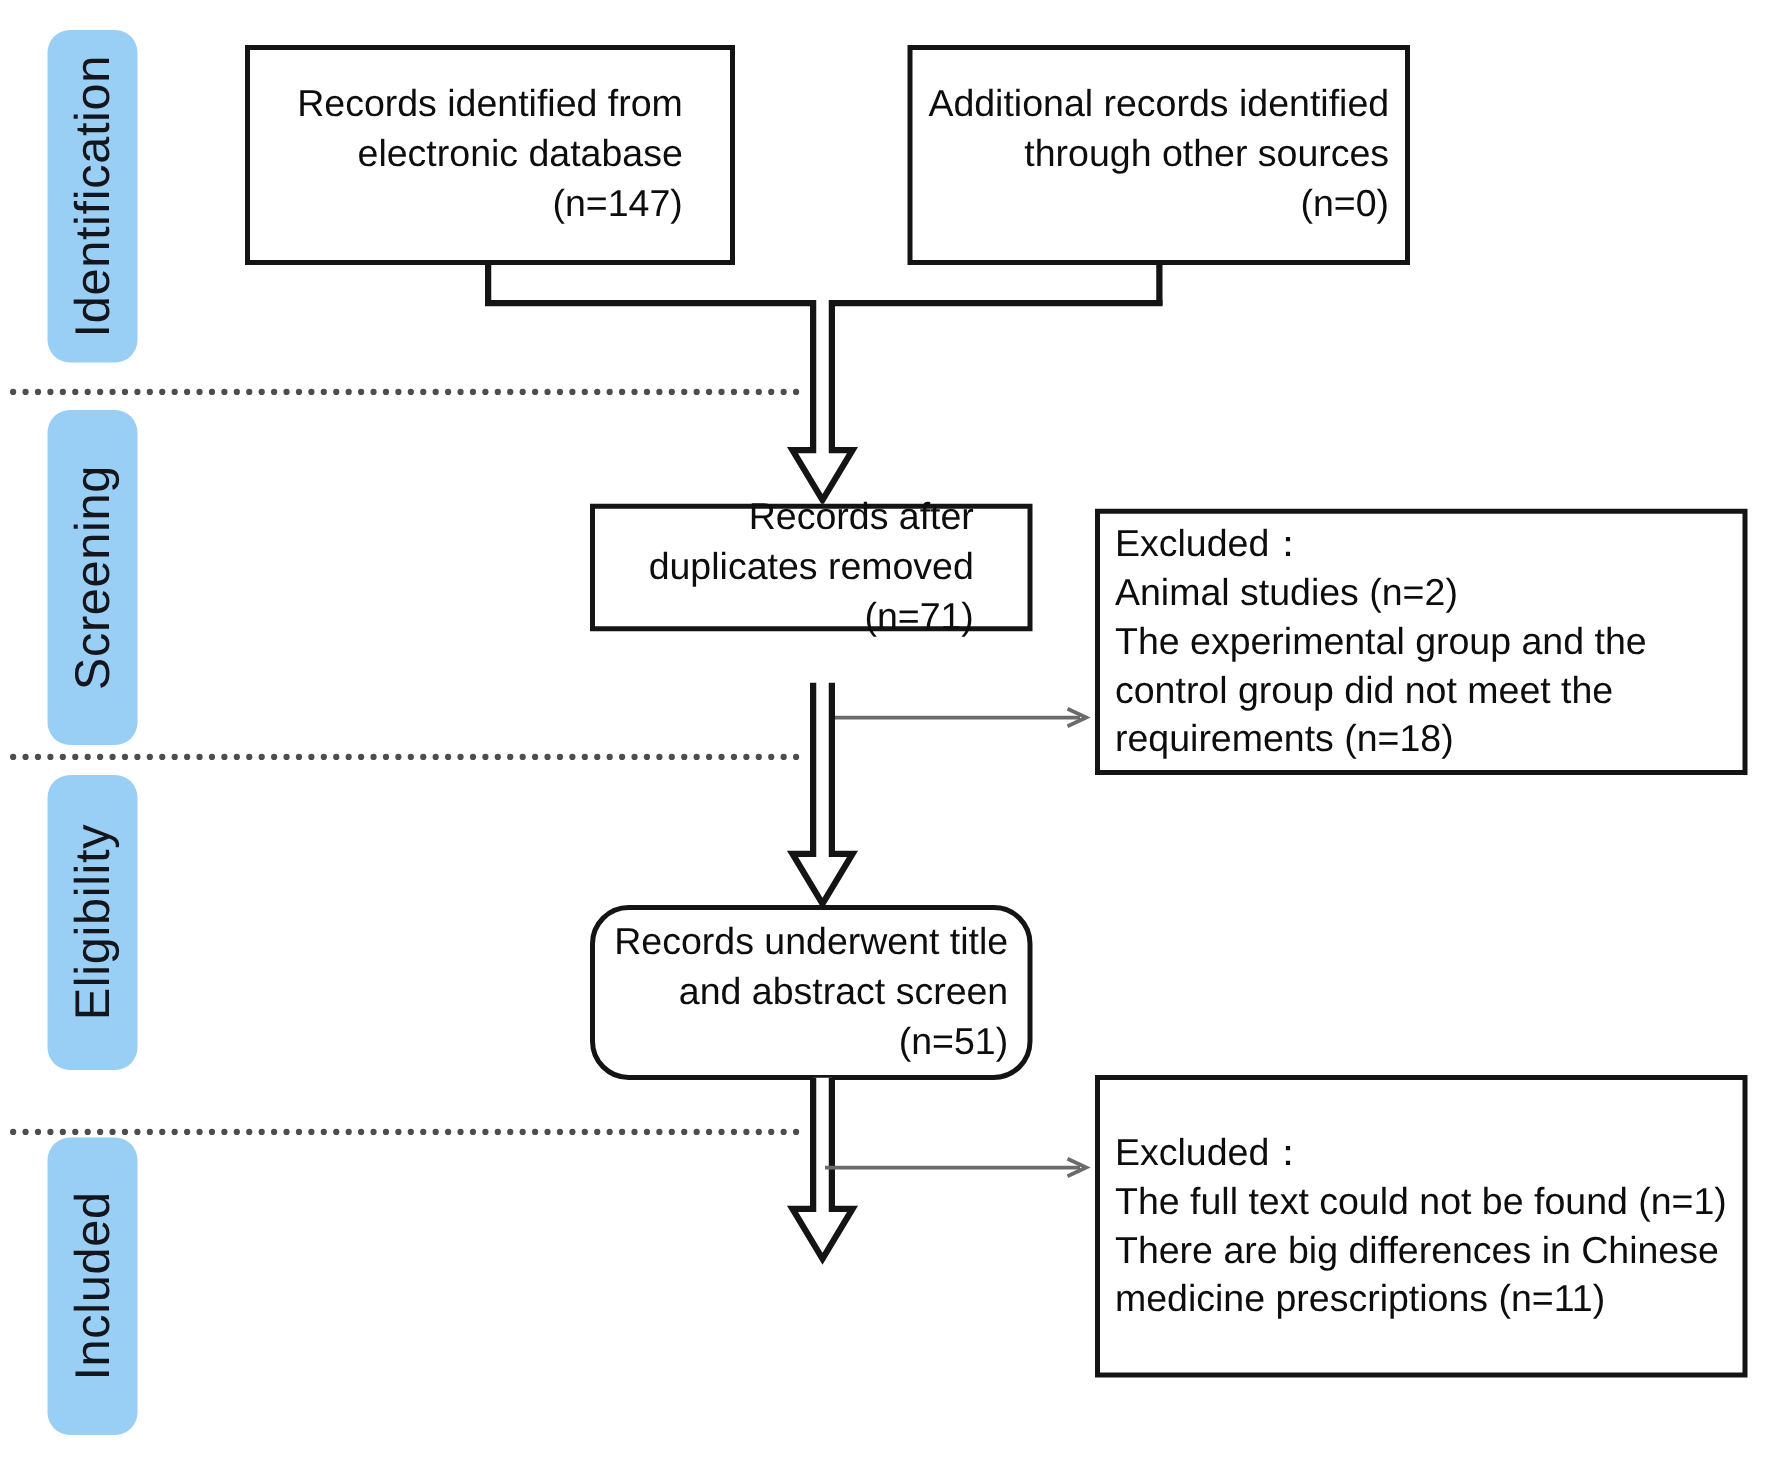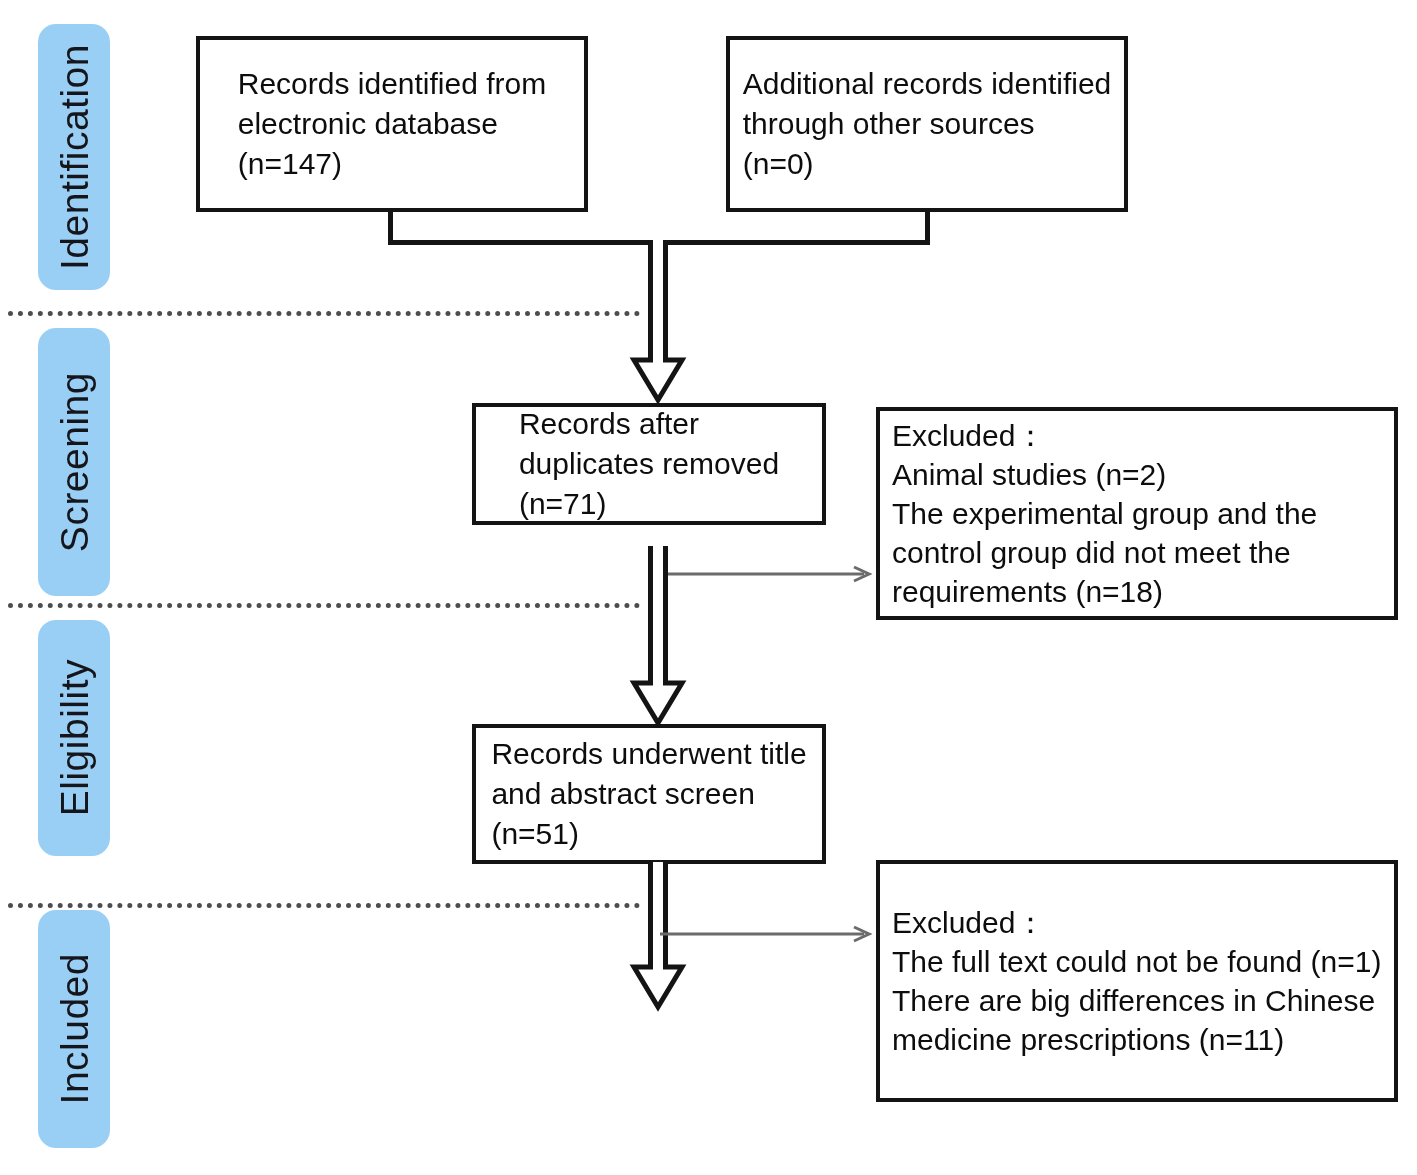--- a/index.html
+++ b/index.html
@@ -47,21 +47,21 @@
 
   
   .flow-box {
     position: absolute;
     border: 4px solid #141414;
     background: #ffffff;
     box-sizing: border-box;
     display: flex;
     align-items: center;
     justify-content: center;
-    text-align: left;
+    text-align: right;
   }
   .flow-box .box-text {
     font-size: 30px;
     line-height: 1.33;
     color: #0d0d0d;
     padding: 0 8px;
     white-space: pre-line;
   }
   .flow-box.left-align {
     justify-content: flex-start;
@@ -136,21 +136,21 @@
   <div class="vline" style="left:388px; top:210px; height:34px;"></div>
   <div class="vline" style="left:925px; top:210px; height:34px;"></div>
   <div class="hline" style="left:388px; top:240px; width:542px;"></div>
 
   <div class="block-arrow" style="left:628px; top:240px;">
     <svg width="60" height="165" viewBox="0 0 60 165">
       <path d="M22.5,0 L22.5,120 L6,120 L30,160 L54,120 L37.5,120 L37.5,0" fill="#ffffff" stroke="#141414" stroke-width="5" stroke-linejoin="miter"></path>
     </svg>
   </div>
 
-  <div class="flow-box" style="left:472px; top:403px; width:354px; height:122px;">
+  <div class="flow-box" style="left:472px; top:403px; width:354px; height:102px;">
     <span class="box-text">Records after
 duplicates removed
 (n=71)</span>
   </div>
 
   <div class="flow-box left-align" style="left:876px; top:407px; width:522px; height:213px;">
     <span class="box-text">Excluded：
 Animal studies (n=2)
 The experimental group and the
 control group did not meet the
@@ -163,21 +163,21 @@
       <polyline points="194,3 209,10 194,17" fill="none" stroke="#6b6b6b" stroke-width="3"></polyline>
     </svg>
   </div>
 
   <div class="block-arrow" style="left:628px; top:546px;">
     <svg width="60" height="182" viewBox="0 0 60 182">
       <path d="M22.5,0 L22.5,137 L6,137 L30,177 L54,137 L37.5,137 L37.5,0" fill="#ffffff" stroke="#141414" stroke-width="5" stroke-linejoin="miter"></path>
     </svg>
   </div>
 
-  <div class="flow-box" style="left:472px; top:724px; width:354px; height:140px;">
+  <div class="flow-box" style="left:472px; top:724px; width:354px; height:140px;border-radius:31px;">
     <span class="box-text">Records underwent title
 and abstract screen
 (n=51)</span>
   </div>
 
   <div class="block-arrow" style="left:628px; top:862px;">
     <svg width="60" height="150" viewBox="0 0 60 150">
       <path d="M22.5,0 L22.5,105 L6,105 L30,145 L54,105 L37.5,105 L37.5,0" fill="#ffffff" stroke="#141414" stroke-width="5" stroke-linejoin="miter"></path>
     </svg>
   </div>

